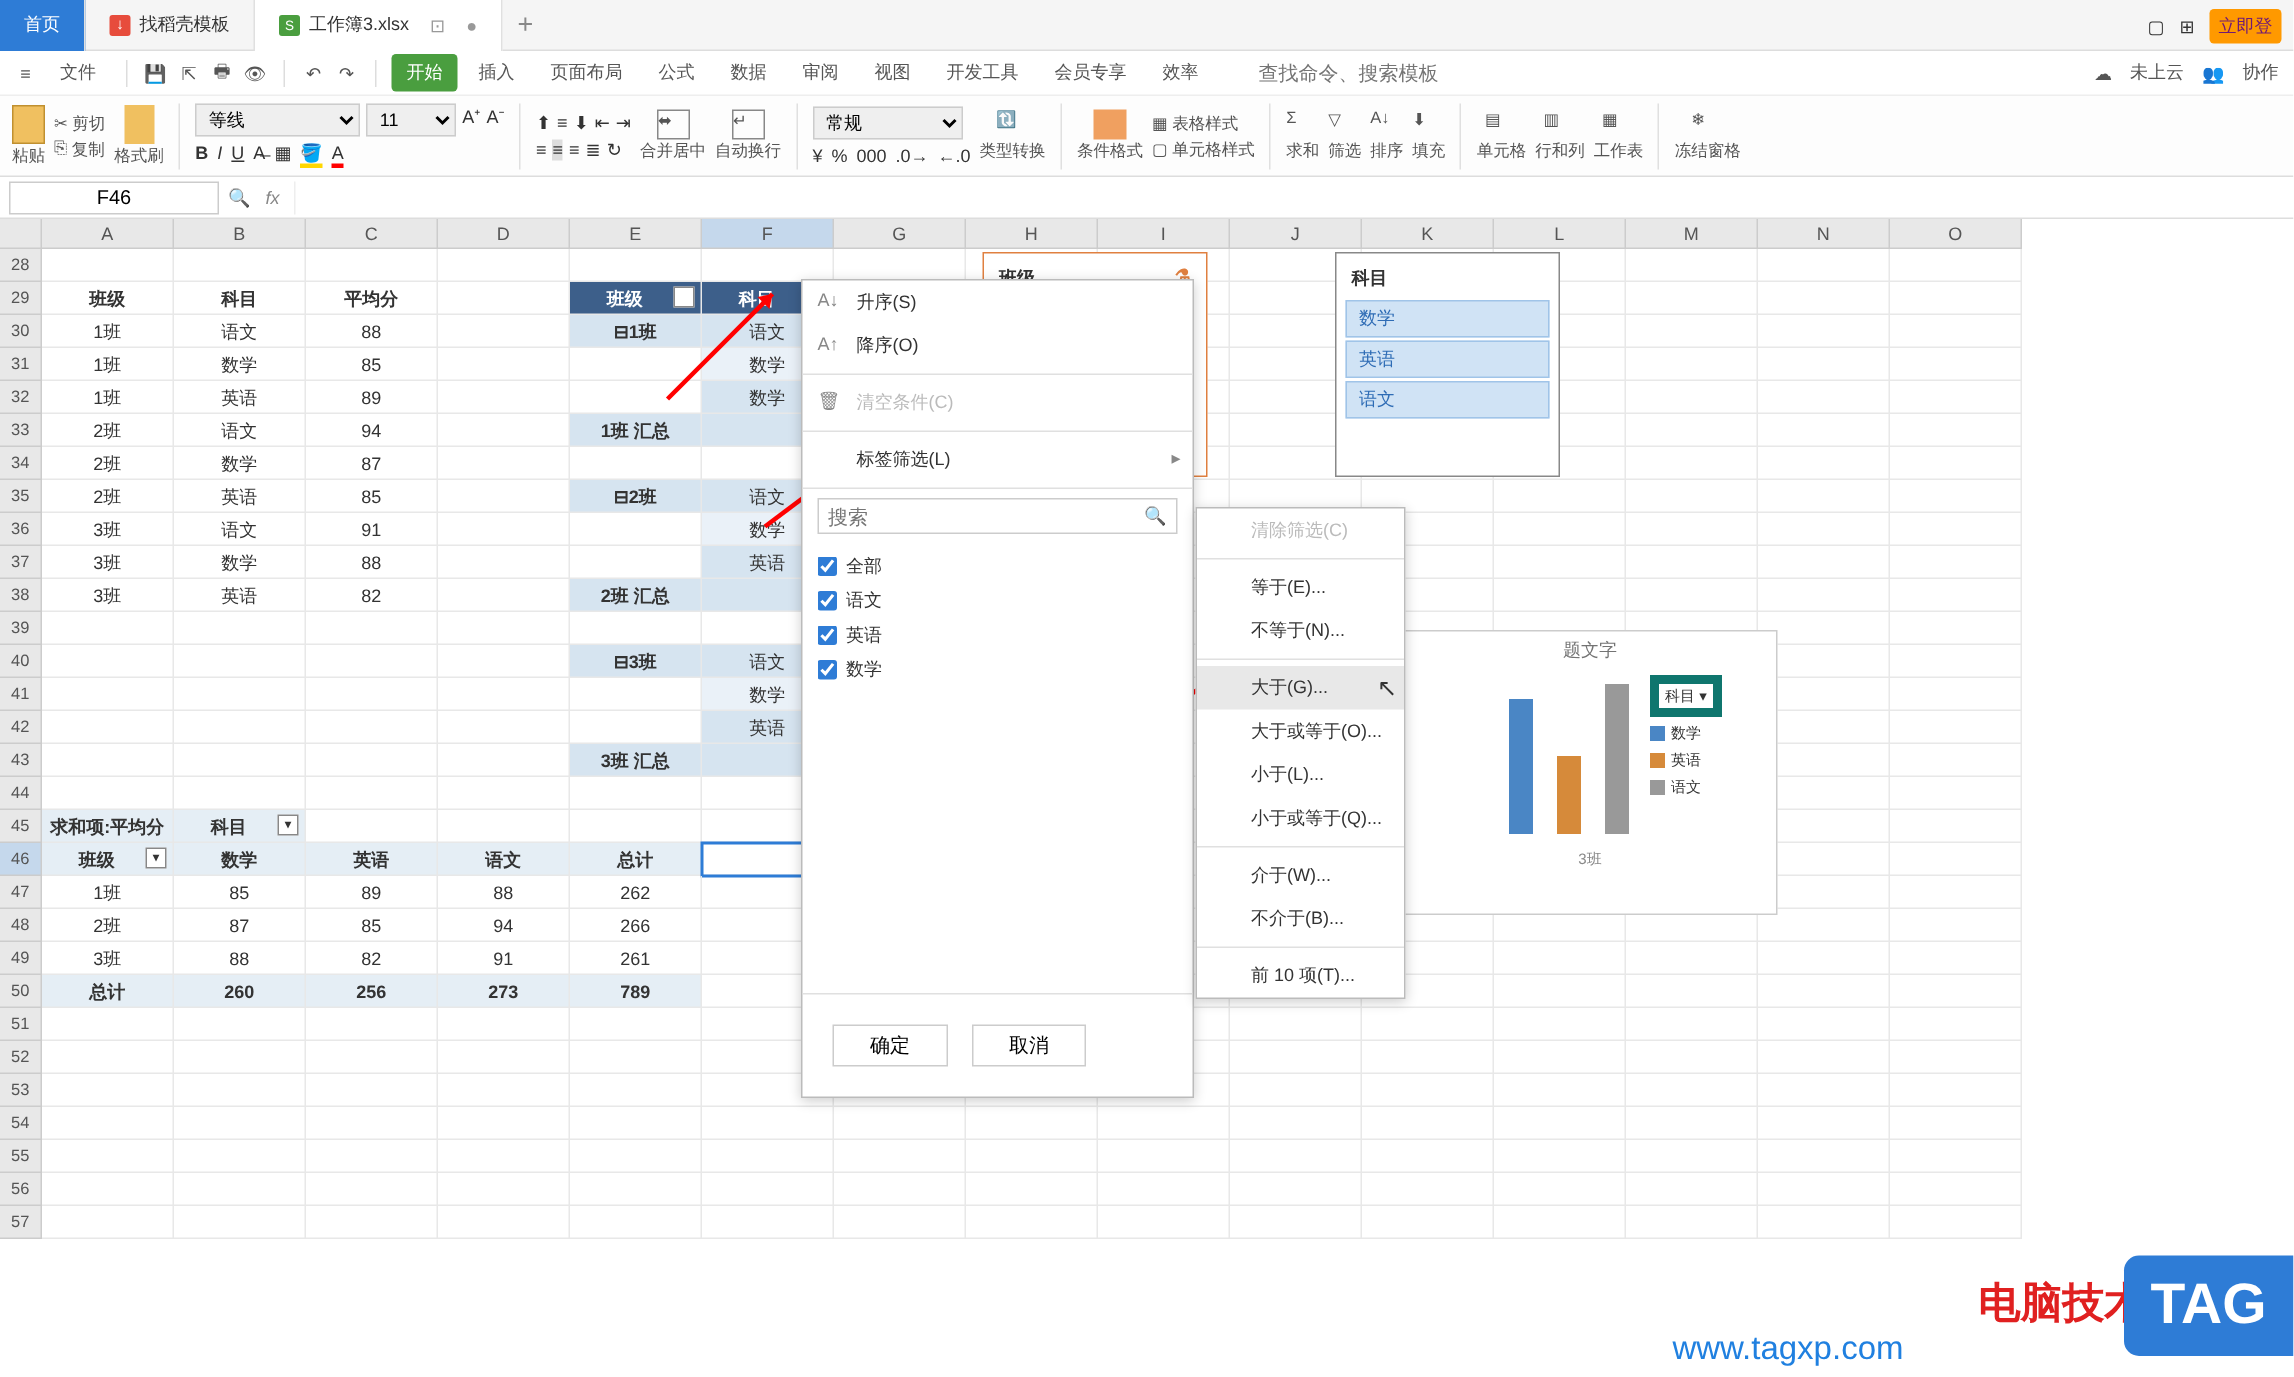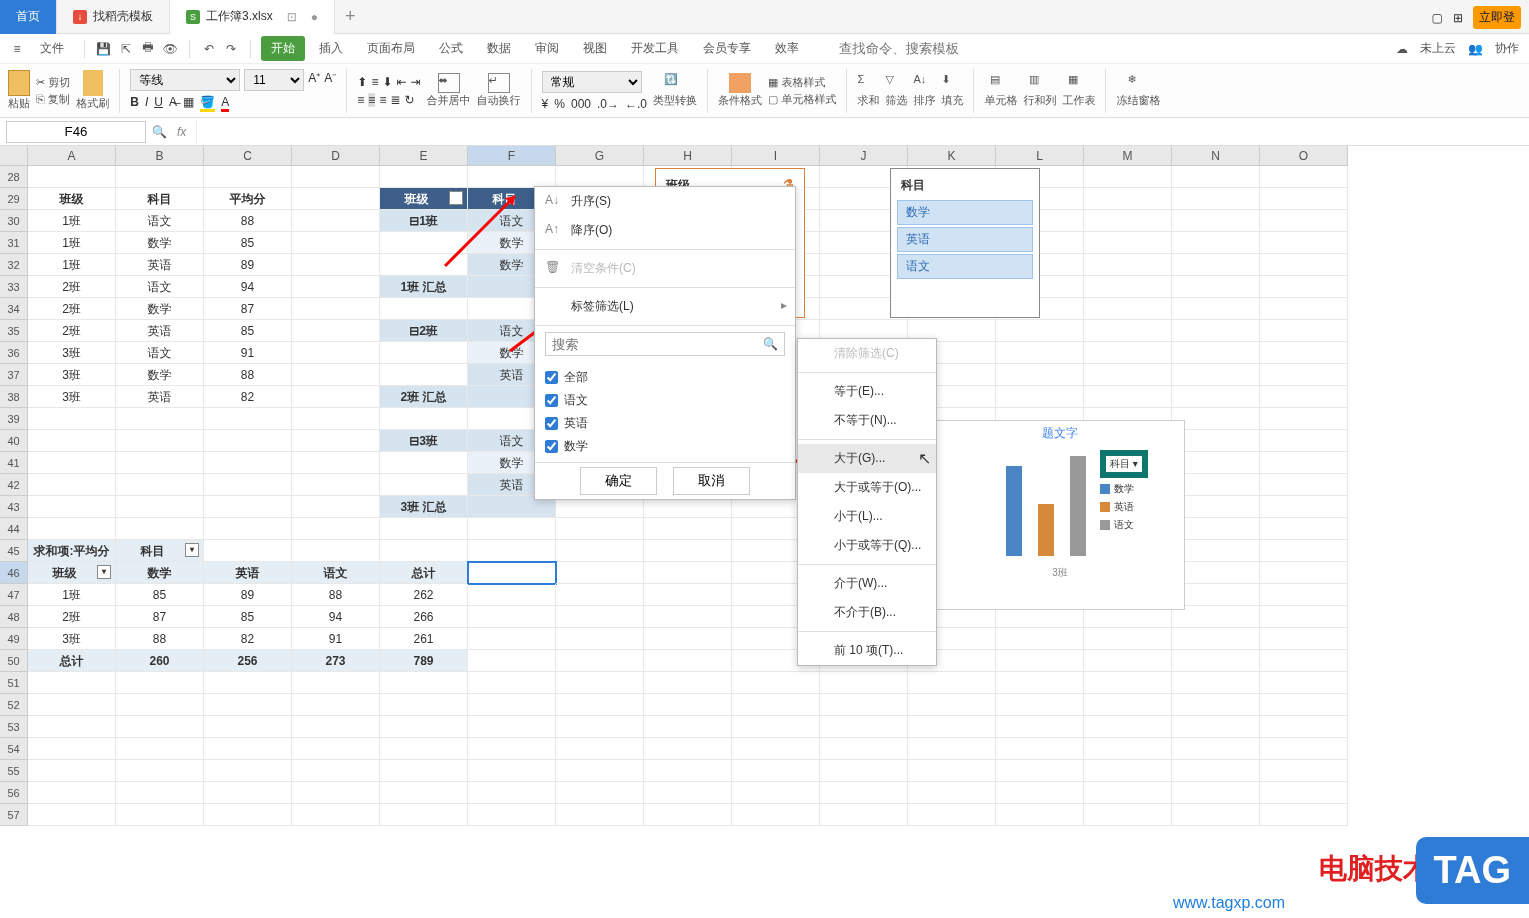--- a/index.html
+++ b/index.html
@@ -5,21 +5,21 @@
 * { box-sizing: border-box; margin: 0; padding: 0; }
 body { font-family: "Microsoft YaHei", Arial, sans-serif; font-size: 12px; color: #333; background: #fff; overflow: hidden; width: 1529px; height: 918px; position: relative; }
 
 .tab-bar { height: 34px; background: #f5f5f5; display: flex; align-items: center; border-bottom: 1px solid #ddd; }
 .tab { height: 34px; padding: 0 16px; display: flex; align-items: center; gap: 6px; cursor: pointer; border-right: 1px solid #e0e0e0; }
 .tab.home { background: #2e7cd6; color: #fff; font-weight: 500; }
 .tab.active { background: #fff; }
 .tab-close { color: #999; margin-left: 8px; }
 .tab-plus { margin-left: 10px; color: #888; font-size: 18px; }
 .top-right { position: absolute; right: 8px; top: 6px; display: flex; gap: 10px; align-items: center; }
-.orange-btn { background: #ff9900; color: #0f172a; padding: 3px 6px; border-radius: 3px; }
+.orange-btn { background: #ff9900; color: #701a75; padding: 3px 6px; border-radius: 3px; }
 
 .menu-bar { height: 30px; display: flex; align-items: center; padding: 0 8px; gap: 4px; border-bottom: 1px solid #eee; }
 .menu-icon { width: 18px; height: 18px; display: flex; align-items: center; justify-content: center; color: #555; }
 .menu-sep { width: 1px; height: 18px; background: #ddd; margin: 0 6px; }
 .menu-tab { padding: 4px 10px; cursor: pointer; color: #555; text-align: right; }
 .menu-tab.active { background: #4a9e3f; color: #fff; border-radius: 3px; }
 .menu-search { margin-left: 20px; width: 180px; height: 22px; border: none; color: #aaa; padding: 0 6px; }
 .menu-right { position: absolute; right: 10px; display: flex; gap: 12px; align-items: center; color: #555; }
 
 .ribbon { height: 54px; display: flex; align-items: center; padding: 4px 8px; gap: 6px; border-bottom: 1px solid #ddd; background: #fdfdfd; }
@@ -67,35 +67,35 @@
 .dropdown-item:hover, .dropdown-item.hover { background: #e8e8e8; }
 .dropdown-item.disabled { color: #bbb; }
 .dropdown-item.submenu::after { content: "▸"; position: absolute; right: 8px; color: #888; }
 .dropdown-sep { height: 1px; background: #e0e0e0; margin: 4px 0; }
 .dropdown-icon { position: absolute; left: 10px; width: 14px; height: 14px; color: #888; }
 .search-box { margin: 6px 10px; height: 24px; border: 1px solid #ccc; padding: 0 6px; display: flex; align-items: center; }
 .search-box input { border: none; outline: none; flex: 1; }
 .checkbox-list { padding: 4px 10px; }
 .checkbox-item { display: flex; align-items: center; gap: 6px; padding: 3px 0; }
 .checkbox-item input { accent-color: #2e7cd6; }
-.dd-buttons { display: flex; gap: 16px; justify-content: center; padding: 4px; border-top: 1px solid #e0e0e0; }
+.dd-buttons { display: flex; gap: 16px; padding: 20px; border-top: 1px solid #e0e0e0; margin-top: 200px; }
 .dd-button { padding: 4px 24px; border: 1px solid #ccc; background: #fff; cursor: pointer; }
 
 .arrow-red { position: absolute; pointer-events: none; }
 .arrow-red svg line { stroke: #ff0000; stroke-width: 3; }
 .arrow-red svg polygon { fill: #ff0000; }
 
 .chart-box { position: absolute; background: #fff; border: 1px solid #ccc; }
 .chart-bars { display: flex; align-items: flex-end; gap: 16px; height: 120px; padding: 10px; }
 .bar { width: 16px; }
 .legend-item { display: flex; align-items: center; gap: 4px; font-size: 10px; }
 .legend-swatch { width: 10px; height: 10px; }
 
 .watermark { position: absolute; bottom: 30px; right: 70px; font-size: 28px; font-weight: bold; color: #e02020; z-index: 200; }
-.watermark-url { position: absolute; bottom: 6px; right: 244px; color: #2080e0; font-size: 16px; z-index: 200; }
+.watermark-url { position: absolute; bottom: 6px; right: 260px; color: #2080e0; font-size: 22px; z-index: 200; }
 .tag-badge { position: absolute; bottom: 14px; right: 0; background: #2e7cd6; color: #fff; font-size: 38px; font-weight: bold; padding: 12px 18px; border-radius: 10px 0 0 10px; z-index: 200; }
 
 .cursor-arrow { position: absolute; z-index: 300; font-size: 16px; }
 </style>
 </head>
 <body>
 
 <div class="tab-bar">
   <div class="tab home">
       <span>首页</span>
@@ -847,21 +847,21 @@
   <div class="slicer" style="left:890px;top:22px;width:150px;height:150px">
     <div class="slicer-title">
         <span>科目</span>
       </div>
     <div class="slicer-item">数学</div>
     <div class="slicer-item">英语</div>
     <div class="slicer-item">语文</div>
   </div>
 
   <div class="chart-box" style="left:935px;top:274px;width:250px;height:190px">
-    <div style="text-align:center;color:#3b82f6;padding:4px">题文字</div>
+    <div style="text-align:center;color:#737373;padding:4px">题文字</div>
     <div style="display:flex">
       <div class="chart-bars" style="margin-left:60px">
         <div class="bar" style="height:90px;background:#4a86c5"></div>
         <div class="bar" style="height:52px;background:#d68a3a"></div>
         <div class="bar" style="height:100px;background:#999"></div>
       </div>
       <div style="display:flex;flex-direction:column;gap:4px;padding:4px">
         <div style="font-size:10px;border:6px solid #0f766e;padding:1px 4px"><span>科目</span> ▾</div>
         <div class="legend-item">
             <div class="legend-swatch" style="background:#4a86c5"></div>

